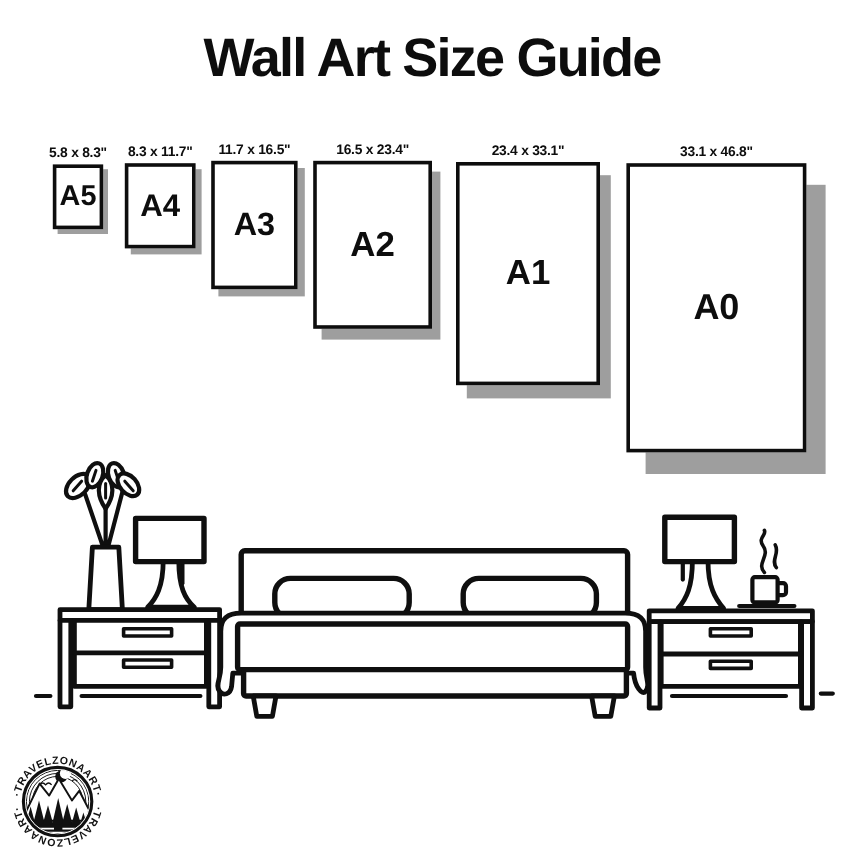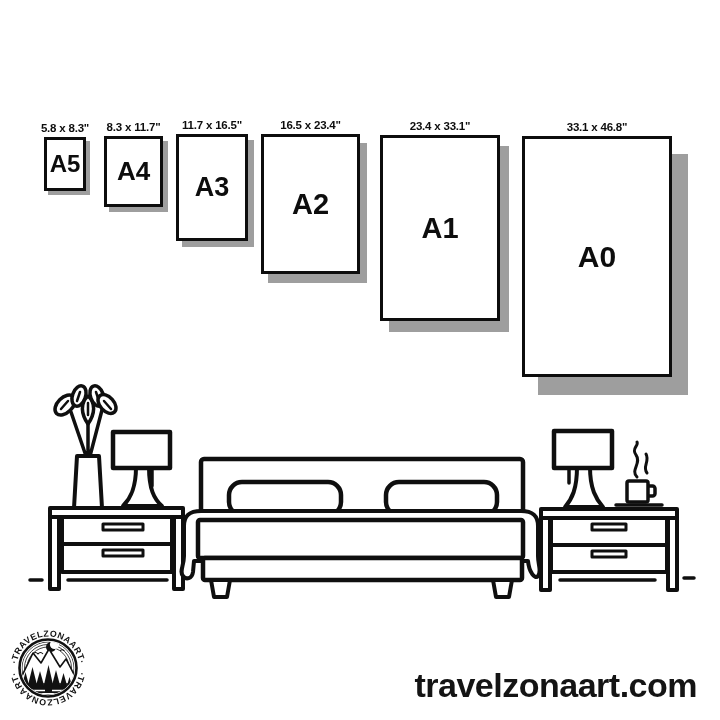--- a/index.html
+++ b/index.html
@@ -19,20 +19,21 @@
   .f-a0{left:522px;top:136px;width:150px;height:241px;font-size:30px;box-shadow:16px 18px 0 #9e9e9e;}
   .website{position:absolute;right:23px;top:666px;font-size:34px;font-weight:bold;
            letter-spacing:-0.5px;color:#141414;}
   .scene{position:absolute;left:0;top:0;width:720px;height:720px;}
 </style>
 </head>
 <body>
 
 <div class="canvas">
 
+  <div class="title">Wall Art Size Guide</div>
 
   <div class="frame f-a5">
     <span class="size-label">5.8 x 8.3"</span>
     <span>A5</span>
   </div>
   <div class="frame f-a4">
     <span class="size-label">8.3 x 11.7"</span>
     <span>A4</span>
   </div>
   <div class="frame f-a3">
@@ -157,14 +158,13 @@
       </g>
       <text font-size="8.8" font-weight="bold" fill="#111" letter-spacing="0.5" font-family="Liberation Sans, sans-serif">
         <textPath href="#logoTopArc" startOffset="50%" text-anchor="middle">·TRAVELZONAART·</textPath>
       </text>
       <text font-size="8.8" font-weight="bold" fill="#111" letter-spacing="0.5" font-family="Liberation Sans, sans-serif">
         <textPath href="#logoBottomArc" startOffset="50%" text-anchor="middle">·TRAVELZONAART·</textPath>
       </text>
     </g>
   </svg>
 
-  <div class="website">travelzonaart.com</div>
 </div>
 
 </body></html>

